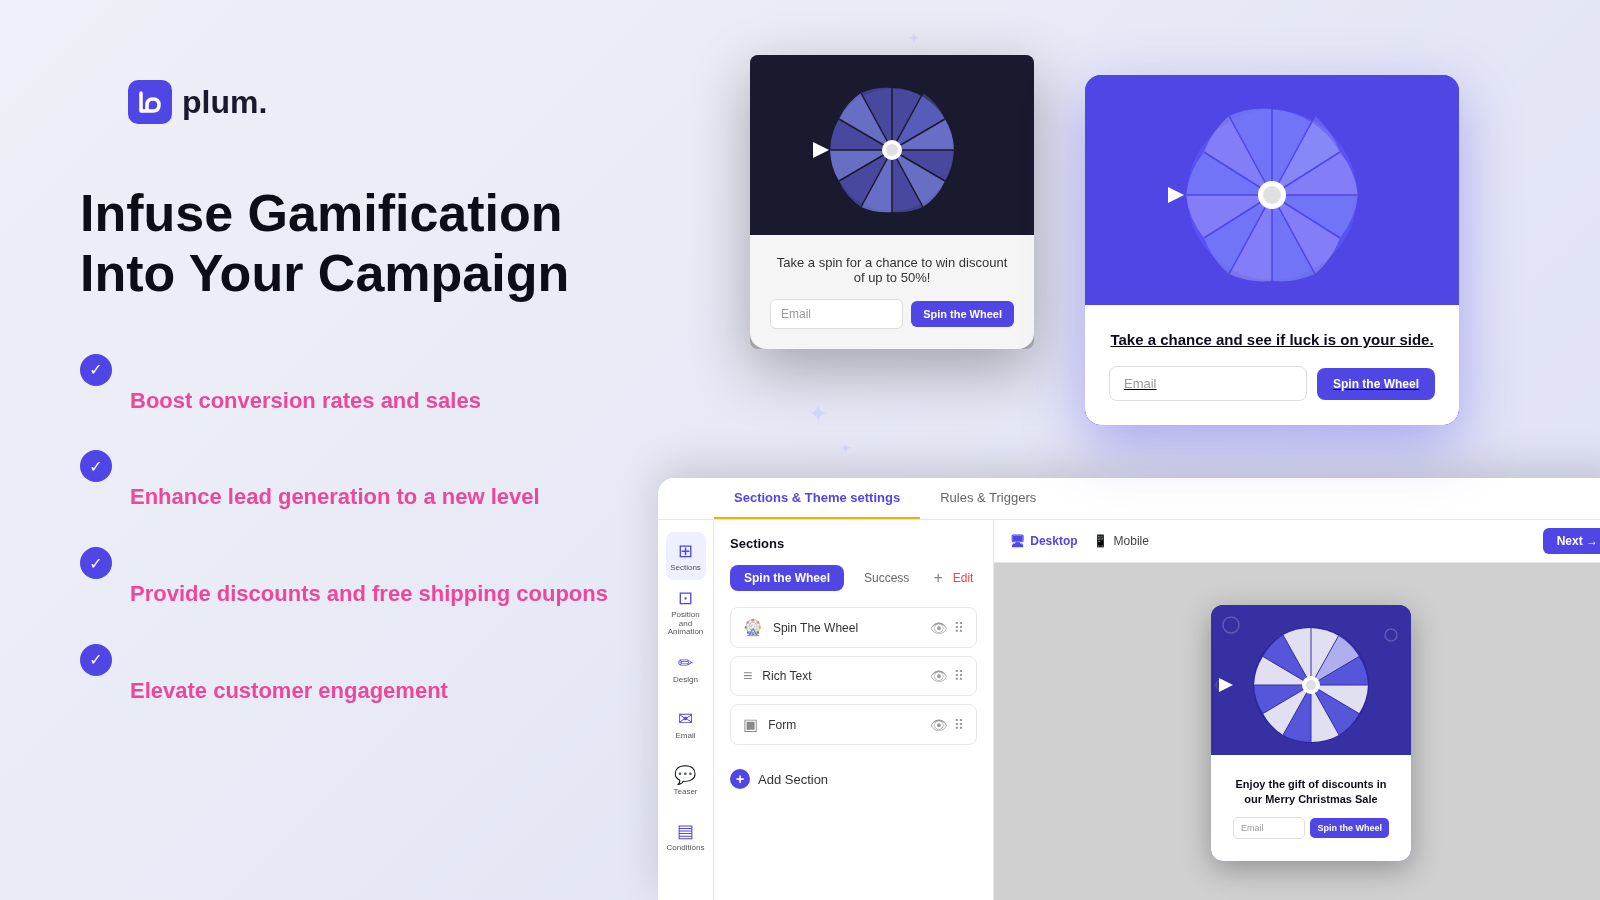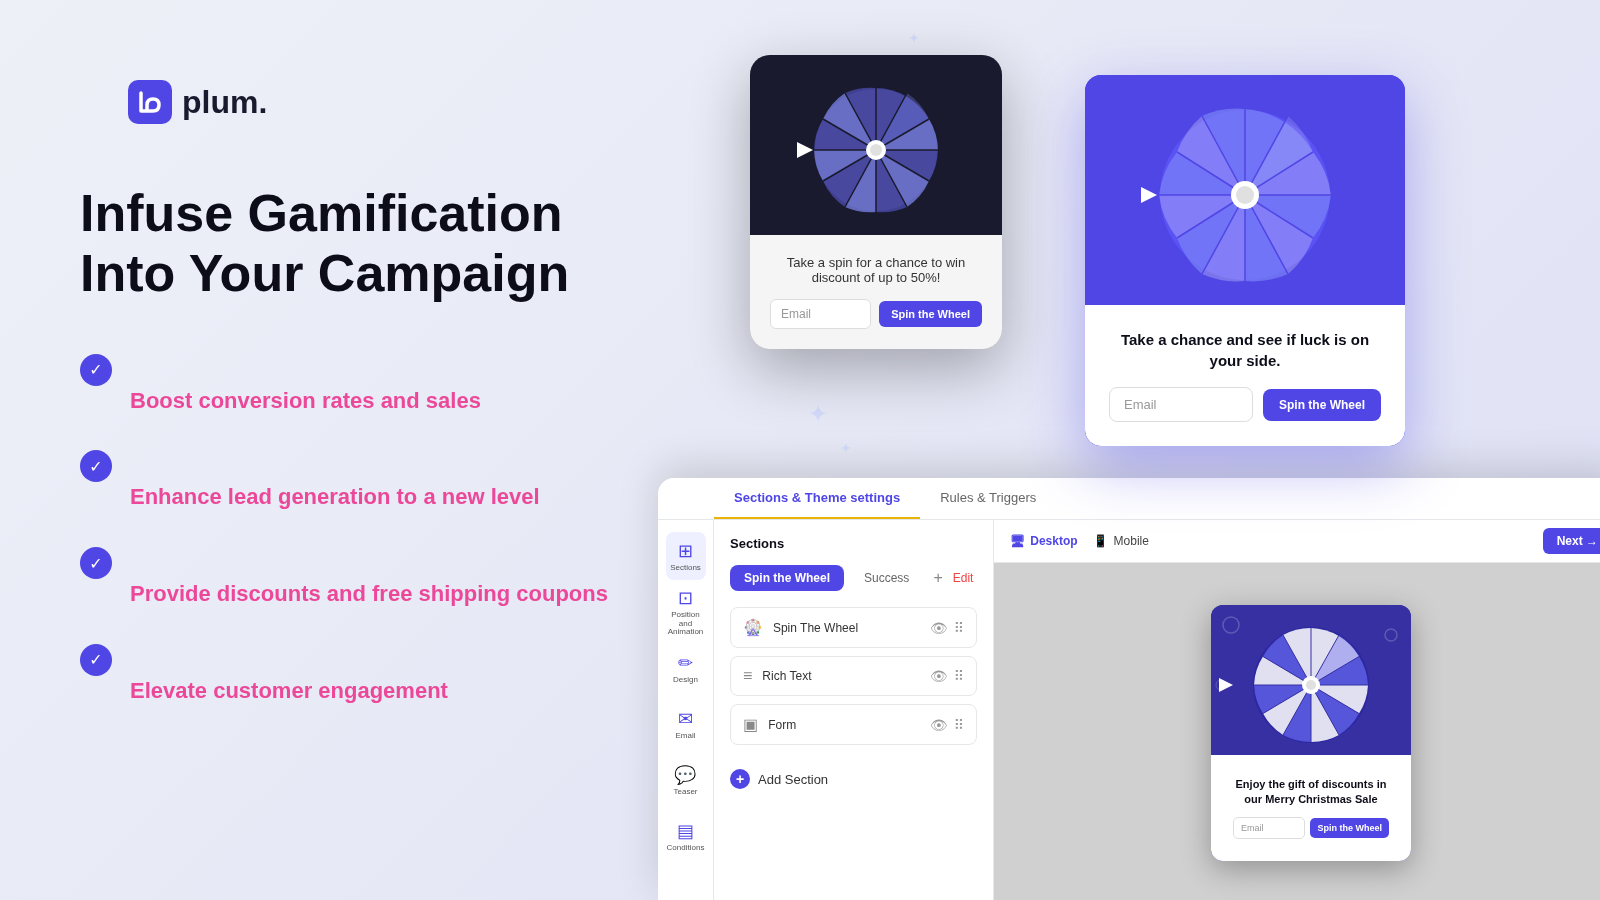--- a/index.html
+++ b/index.html
@@ -83,23 +83,23 @@
       line-height: 1.4;
       margin-top: 34px;
     }
 
     
     
     .card-dark {
       position: absolute;
       top: 55px;
       left: 750px;
-      width: 252px;
+      width: 284px;
       background: #a3a3a3;
-      border-radius: 20px;
+      border-radius: 8px;
       overflow: hidden;
       box-shadow: 0 20px 60px rgba(0,0,0,0.3);
       z-index: 3;
     }
     .card-dark-wheel-area {
       background: #1a1a2e;
       padding: 30px 20px 20px;
       display: flex;
       justify-content: center;
     }
@@ -139,26 +139,27 @@
       font-weight: 700;
       cursor: pointer;
       white-space: nowrap;
     }
 
     
     .card-blue {
       position: absolute;
       top: 75px;
       left: 1085px;
-      width: 320px;
+      width: 374px;
       background: #4F46E5;
       border-radius: 16px;
       overflow: hidden;
       box-shadow: 0 20px 60px rgba(79,70,229,0.4);
       z-index: 3;
+      text-decoration: underline;
     }
     .card-blue-wheel-area {
       background: #4F46E5;
       padding: 30px 30px 20px;
       display: flex;
       justify-content: center;
     }
     .card-blue-content {
       background: white;
       padding: 24px;

